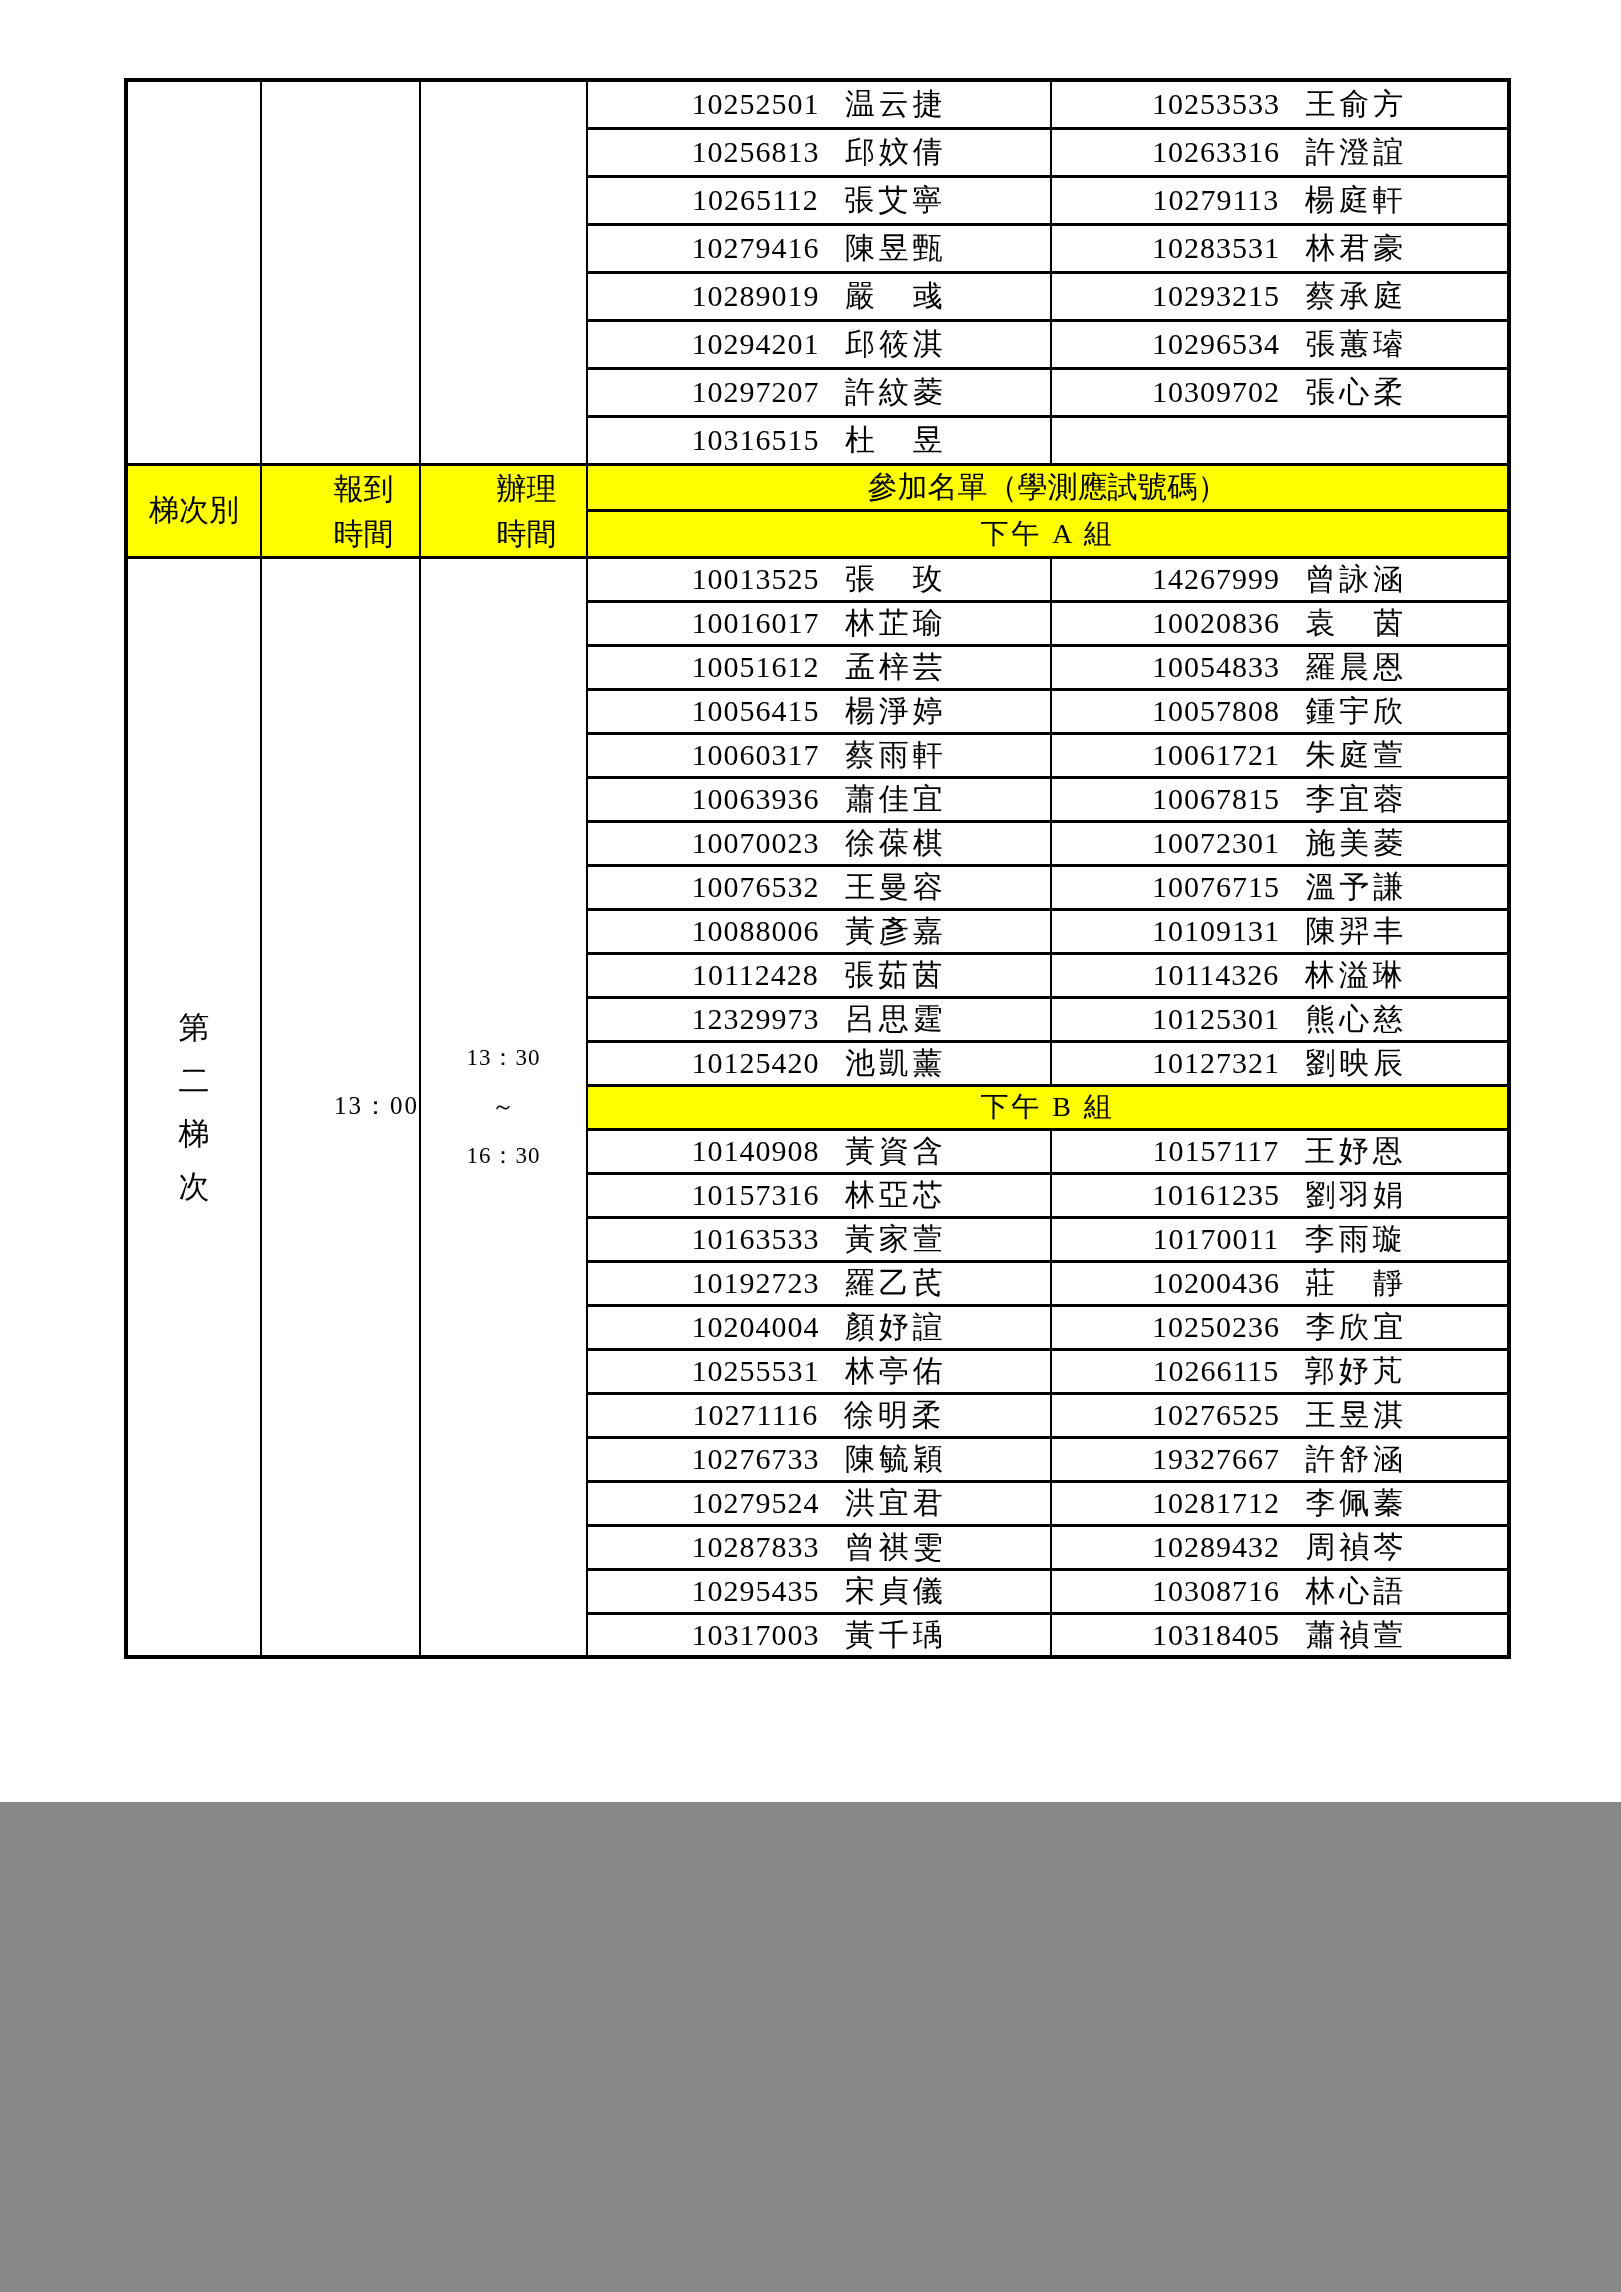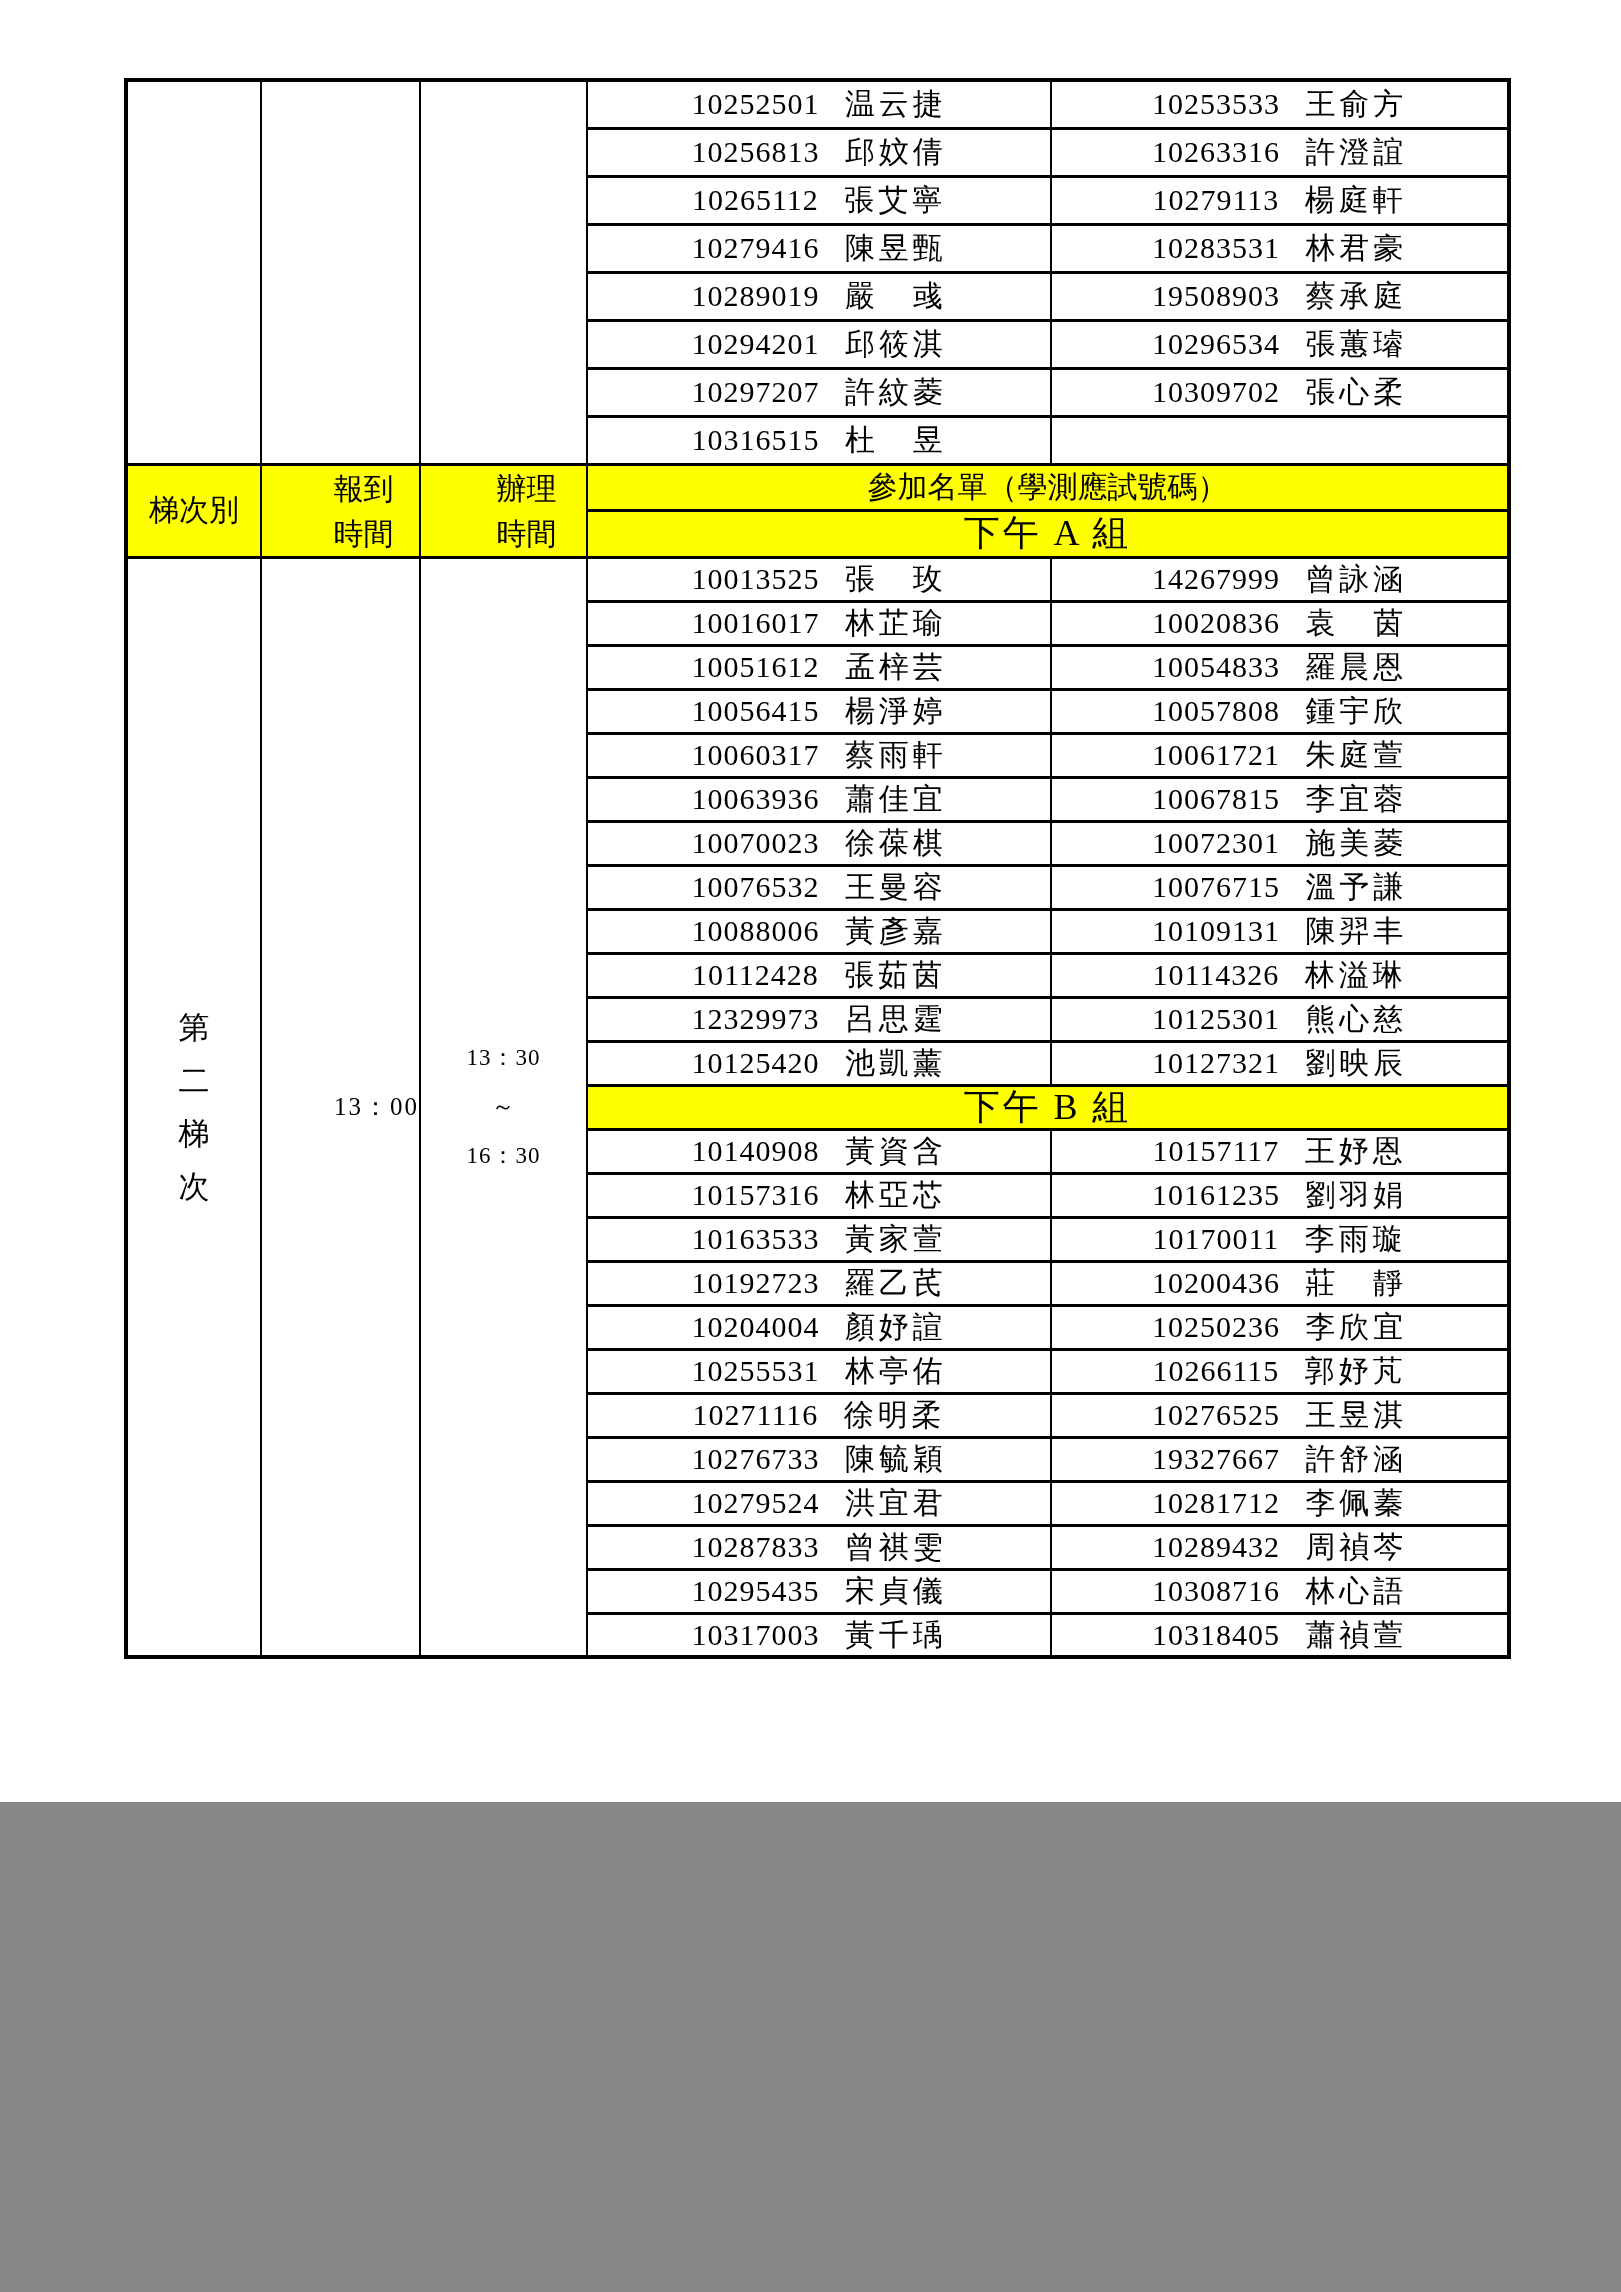--- a/index.html
+++ b/index.html
@@ -31,21 +31,21 @@
   .hd { font-size:30px; }
   .hd .hline { line-height:45px;margin-left:46px; }
 
   .data-cell .sid   { letter-spacing:1px; }
   .data-cell .sname { margin-left:25.5px; letter-spacing:3.9px; }
 
   .tier-cell div { font-size:31px; line-height:53px; }
   .time-cell    { font-size:25px; letter-spacing:2px;text-align:right; }
   .process-cell div { font-size:23px; line-height:49px; letter-spacing:1px; }
 
-  .group-row { font-size:36px; letter-spacing:2.9px; }
+  .group-row { font-size:28px; letter-spacing:2.9px; }
 
   .page-number {
     position:absolute; left:0; top:2174px; width:100%;
     text-align:center; font-size:30px;
   }
 </style>
 </head>
 <body>
 
 <div class="page">
@@ -74,21 +74,21 @@
         <tr>
           <td class="data-cell"><span class="sid">10265112</span><span class="sname">張艾寧</span></td>
           <td class="data-cell"><span class="sid">10279113</span><span class="sname">楊庭軒</span></td>
         </tr>
         <tr>
           <td class="data-cell"><span class="sid">10279416</span><span class="sname">陳昱甄</span></td>
           <td class="data-cell"><span class="sid">10283531</span><span class="sname">林君豪</span></td>
         </tr>
         <tr>
           <td class="data-cell"><span class="sid">10289019</span><span class="sname">嚴　彧</span></td>
-          <td class="data-cell"><span class="sid">19508903</span><span class="sname">蔡承庭</span></td>
+          <td class="data-cell"><span class="sid">10293215</span><span class="sname">蔡承庭</span></td>
         </tr>
         <tr>
           <td class="data-cell"><span class="sid">10294201</span><span class="sname">邱筱淇</span></td>
           <td class="data-cell"><span class="sid">10296534</span><span class="sname">張蕙璿</span></td>
         </tr>
         <tr>
           <td class="data-cell"><span class="sid">10297207</span><span class="sname">許紋菱</span></td>
           <td class="data-cell"><span class="sid">10309702</span><span class="sname">張心柔</span></td>
         </tr>
         <tr>

